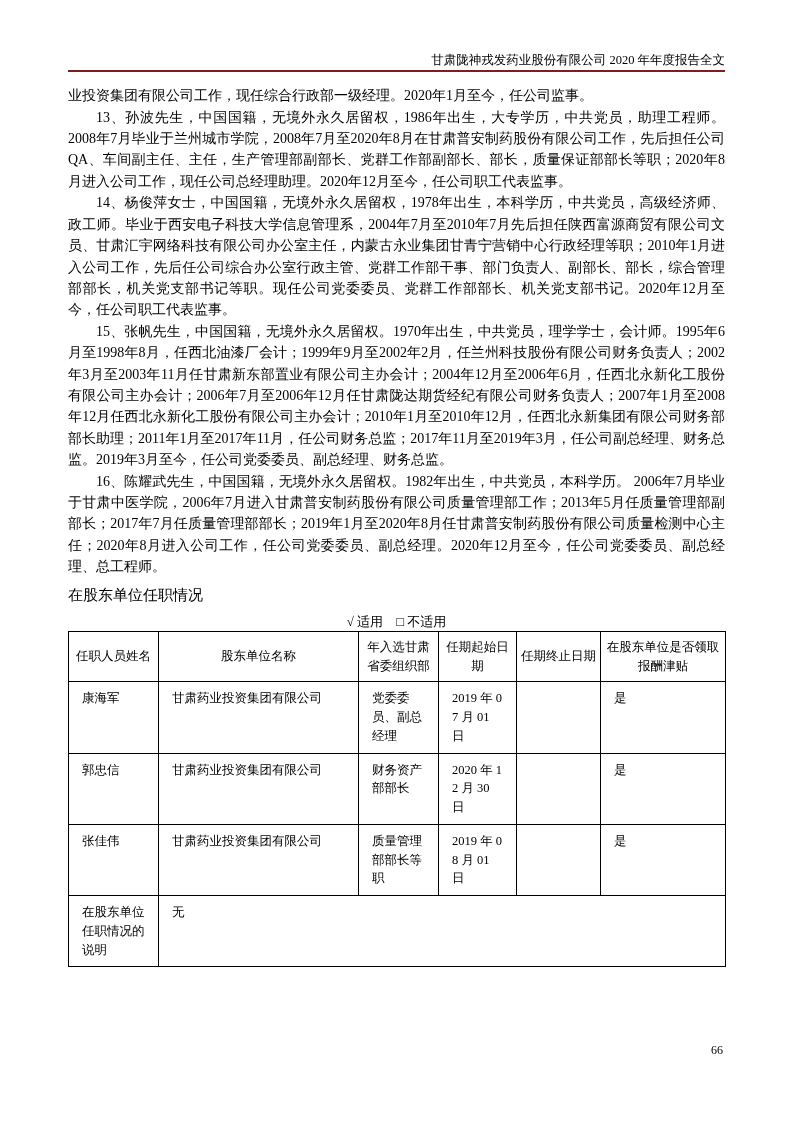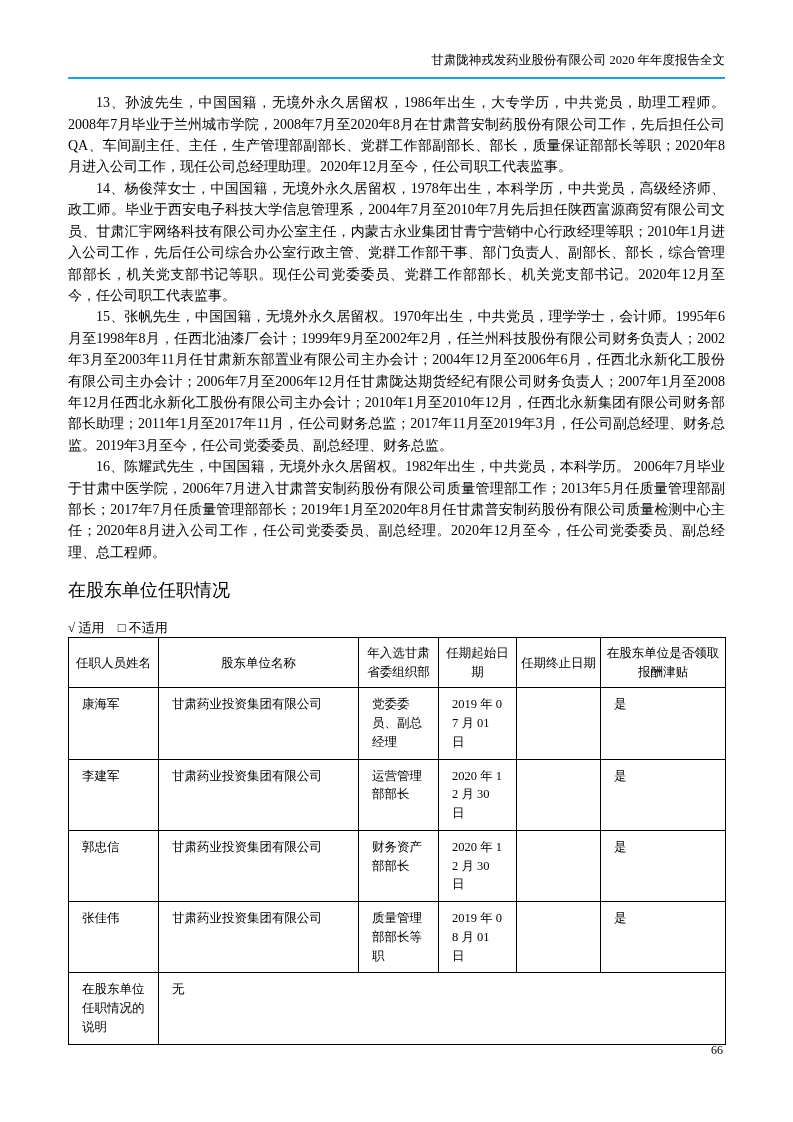--- a/index.html
+++ b/index.html
@@ -17,45 +17,46 @@
     overflow: hidden;
     box-sizing: border-box;
   }
   .content {
     padding: 52px 68px 0 68px;
   }
   .doc-header {
     text-align: right;
     font-size: 12.5px;
     line-height: 1.3;
-    padding-bottom: 9px;
-    border-bottom: 2px solid #0ea5e9;
+    padding-bottom: 2px;
+    border-bottom: 2px solid #7f1d1d;
   }
   .body-text {
     margin-top: 13px;
     font-size: 14px;
     line-height: 21.4px;
     text-align: justify;
   }
   p.para {
     margin: 0;
     text-indent: 2em;
   }
   p.para.no-indent {
     text-indent: 0;
   }
   .section-title {
-    margin-top: 14px;
-    font-size: 18px;
+    margin-top: 6px;
+    font-size: 15px;
     line-height: 1.5;
   }
   .applicable-line {
-    margin-top: 15px;
+    margin-top: 7px;
     font-size: 13px;
     line-height: 1.4;
+    text-align: center;
   }
   .applicable-line .second {
     margin-left: 10px;
   }
   table.positions {
     width: 100%;
     border-collapse: collapse;
     font-size: 12.5px;
     line-height: 1.5;
     table-layout: fixed;
@@ -90,20 +91,21 @@
 <body>
 
 <div class="page">
   <div class="content">
 
     <div class="doc-header">
       <span>甘肃陇神戎发药业股份有限公司 2020 年年度报告全文</span>
     </div>
 
     <div class="body-text">
+      <p class="para no-indent">业投资集团有限公司工作，现任综合行政部一级经理。2020年1月至今，任公司监事。</p>
       <p class="para">13、孙波先生，中国国籍，无境外永久居留权，1986年出生，大专学历，中共党员，助理工程师。2008年7月毕业于兰州城市学院，2008年7月至2020年8月在甘肃普安制药股份有限公司工作，先后担任公司QA、车间副主任、主任，生产管理部副部长、党群工作部副部长、部长，质量保证部部长等职；2020年8月进入公司工作，现任公司总经理助理。2020年12月至今，任公司职工代表监事。</p>
       <p class="para">14、杨俊萍女士，中国国籍，无境外永久居留权，1978年出生，本科学历，中共党员，高级经济师、政工师。毕业于西安电子科技大学信息管理系，2004年7月至2010年7月先后担任陕西富源商贸有限公司文员、甘肃汇宇网络科技有限公司办公室主任，内蒙古永业集团甘青宁营销中心行政经理等职；2010年1月进入公司工作，先后任公司综合办公室行政主管、党群工作部干事、部门负责人、副部长、部长，综合管理部部长，机关党支部书记等职。现任公司党委委员、党群工作部部长、机关党支部书记。2020年12月至今，任公司职工代表监事。</p>
       <p class="para">15、张帆先生，中国国籍，无境外永久居留权。1970年出生，中共党员，理学学士，会计师。1995年6月至1998年8月，任西北油漆厂会计；1999年9月至2002年2月，任兰州科技股份有限公司财务负责人；2002年3月至2003年11月任甘肃新东部置业有限公司主办会计；2004年12月至2006年6月，任西北永新化工股份有限公司主办会计；2006年7月至2006年12月任甘肃陇达期货经纪有限公司财务负责人；2007年1月至2008年12月任西北永新化工股份有限公司主办会计；2010年1月至2010年12月，任西北永新集团有限公司财务部部长助理；2011年1月至2017年11月，任公司财务总监；2017年11月至2019年3月，任公司副总经理、财务总监。2019年3月至今，任公司党委委员、副总经理、财务总监。</p>
       <p class="para">16、陈耀武先生，中国国籍，无境外永久居留权。1982年出生，中共党员，本科学历。 2006年7月毕业于甘肃中医学院，2006年7月进入甘肃普安制药股份有限公司质量管理部工作；2013年5月任质量管理部副部长；2017年7月任质量管理部部长；2019年1月至2020年8月任甘肃普安制药股份有限公司质量检测中心主任；2020年8月进入公司工作，任公司党委委员、副总经理。2020年12月至今，任公司党委委员、副总经理、总工程师。</p>
     </div>
 
     <div class="section-title">在股东单位任职情况</div>
 
     <div class="applicable-line">
       <span>√ 适用</span>
@@ -130,28 +132,20 @@
         </tr>
         <tr>
           <td>康海军</td>
           <td>甘肃药业投资集团有限公司</td>
           <td>党委委员、副总经理</td>
           <td>2019 年 07 月 01 日</td>
           <td></td>
           <td>是</td>
         </tr>
         <tr>
-          <td>李建军</td>
-          <td>甘肃药业投资集团有限公司</td>
-          <td>运营管理部部长</td>
-          <td>2020 年 12 月 30 日</td>
-          <td></td>
-          <td>是</td>
-        </tr>
-        <tr>
           <td>郭忠信</td>
           <td>甘肃药业投资集团有限公司</td>
           <td>财务资产部部长</td>
           <td>2020 年 12 月 30 日</td>
           <td></td>
           <td>是</td>
         </tr>
         <tr>
           <td>张佳伟</td>
           <td>甘肃药业投资集团有限公司</td>

